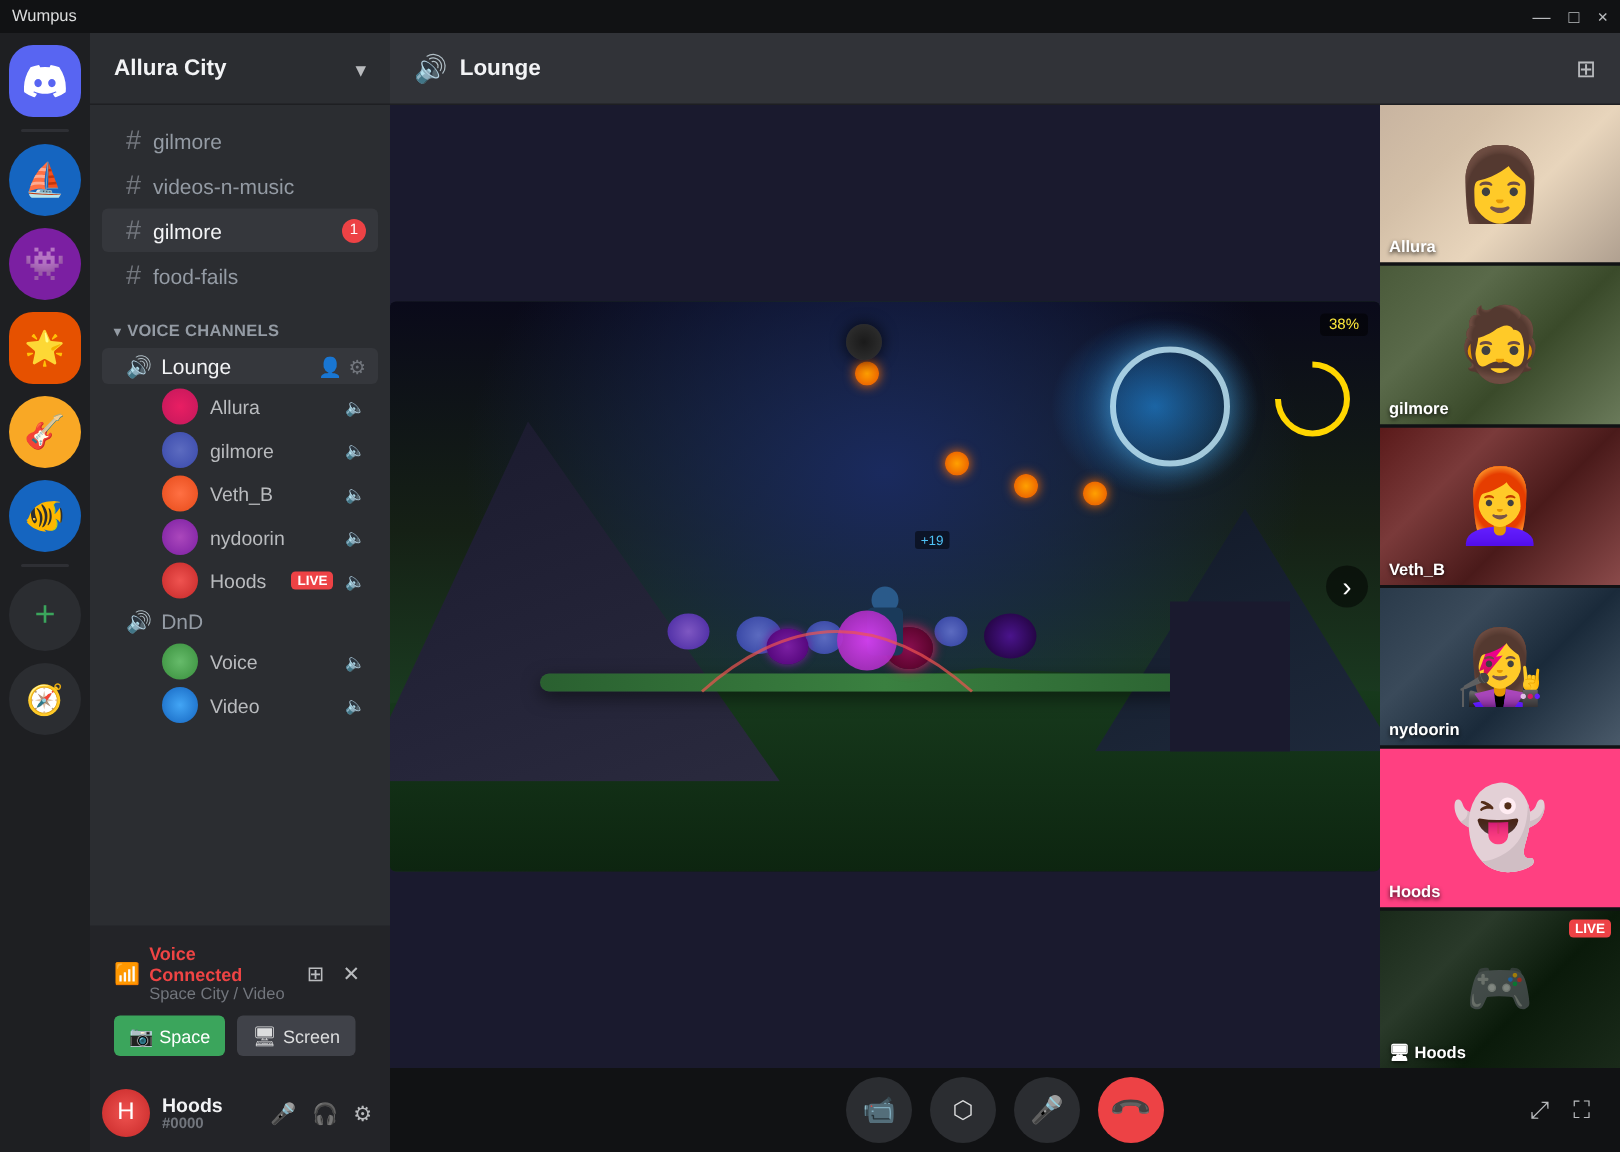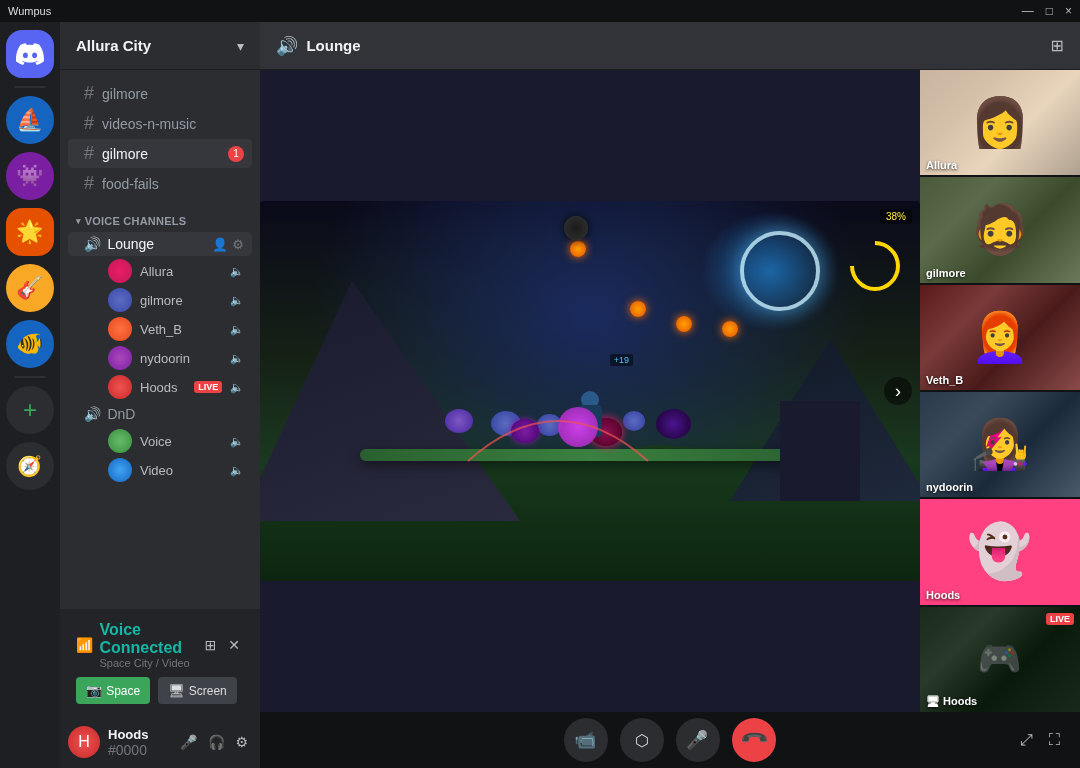--- a/index.html
+++ b/index.html
@@ -172,21 +172,21 @@
       padding: 8px 8px 4px;
     }
     .voice-connected-info {
       display: flex;
       align-items: center;
       gap: 6px;
       padding: 4px 8px;
     }
     .signal-icon { color: #3ba55c; font-size: 14px; }
     .voice-status-text { flex: 1; }
-    .voice-status-main { color: #14b8a6; font-size: 16px; font-weight: 600; }
+    .voice-status-main { color: #ef4444; font-size: 12px; font-weight: 600; }
     .voice-status-sub { color: #72767d; font-size: 11px; }
     .voice-actions { display: flex; gap: 4px; }
     .voice-action-btn { color: #b9bbbe; background: none; border: none; cursor: pointer; font-size: 14px; padding: 4px; }
     
     .voice-buttons { display: flex; gap: 8px; padding: 4px 8px 8px; }
     .voice-btn {
       display: flex;
       align-items: center;
       gap: 4px;
       background: #404249;
@@ -215,21 +215,21 @@
       border-radius: 50%;
       background: #f47fff;
       display: flex;
       align-items: center;
       justify-content: center;
       font-size: 14px;
       position: relative;
     }
     .user-info { flex: 1; }
     .user-name-footer { color: #f2f3f5; font-size: 13px; font-weight: 600; }
-    .user-discriminator { color: #72767d; font-size: 14px; }
+    .user-discriminator { color: #72767d; font-size: 10px; font-weight: bold; }
     .user-actions { display: flex; gap: 2px; }
     .user-action-btn { background: none; border: none; color: #b9bbbe; cursor: pointer; padding: 4px; font-size: 14px; }
     
     
     .main-content {
       flex: 1;
       background: #313338;
       display: flex;
       flex-direction: column;
       position: relative;

